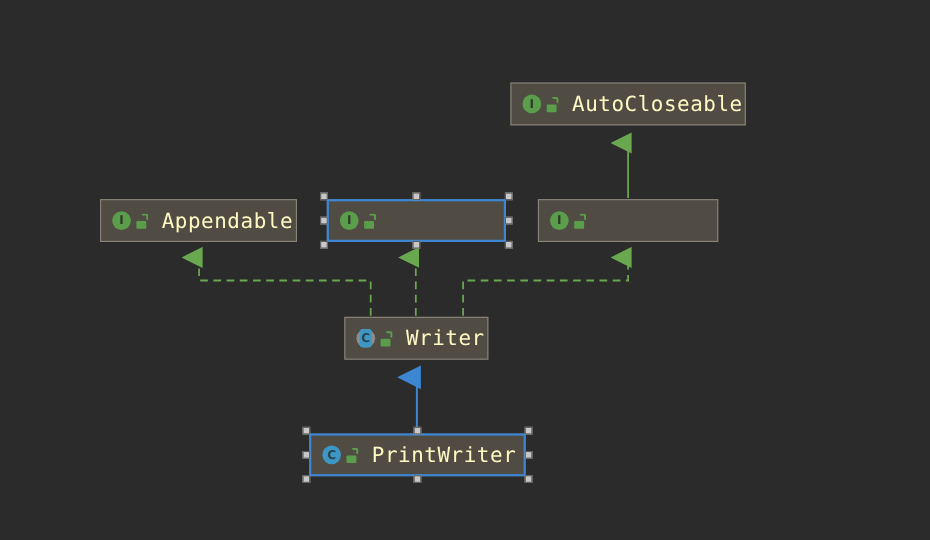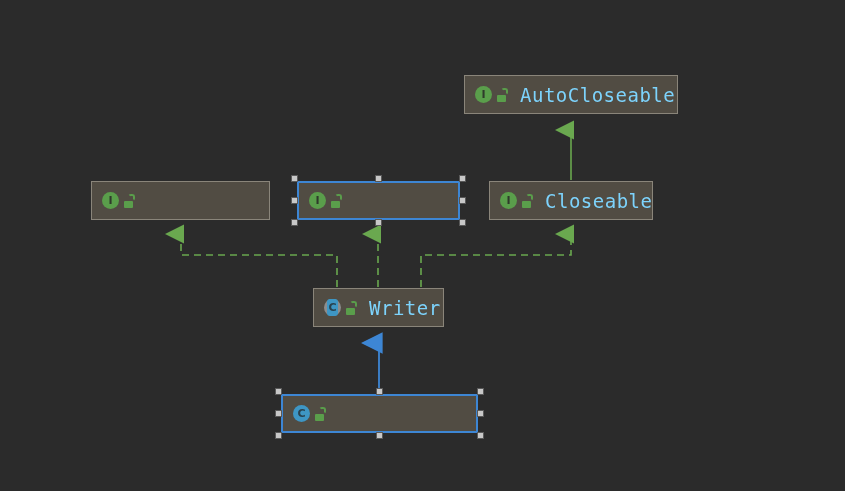--- a/index.html
+++ b/index.html
@@ -39,21 +39,21 @@
     padding: 0 13px 0 10px;
     height: 38px;
     white-space: nowrap;
   }
   .uml-node.selected {
     border: 2px solid #3d86d4;
   }
   .node-label {
     font-size: 19px;
     letter-spacing: 0.5px;
-    color: #7dd3fc;
+    color: #fef9c3;
     margin-left: 11px;
   }
 
   
   .icon-group {
     display: flex;
     align-items: center;
     flex: 0 0 auto;
   }
   .icon-kind {
@@ -220,20 +220,21 @@
     <span class="icon-group">
       <span class="icon-kind interface">
         <span class="disc"></span>
           <span class="glyph">I</span>
       </span>
       <span class="icon-lock">
         <span class="shackle"></span>
           <span class="body"></span>
       </span>
     </span>
+    <span class="node-label">Appendable</span>
   </div>
 
   <div class="uml-node selected" id="node-flushable" style="left: 297px; top: 181px; width: 163px; height: 39px;">
     <span class="icon-group">
       <span class="icon-kind interface">
         <span class="disc"></span>
           <span class="glyph">I</span>
       </span>
       <span class="icon-lock">
         <span class="shackle"></span>
@@ -246,21 +247,20 @@
     <span class="icon-group">
       <span class="icon-kind interface">
         <span class="disc"></span>
           <span class="glyph">I</span>
       </span>
       <span class="icon-lock">
         <span class="shackle"></span>
           <span class="body"></span>
       </span>
     </span>
-    <span class="node-label">Closeable</span>
   </div>
 
   <div class="uml-node" id="node-writer" style="left: 313px; top: 288px; width: 131px; height: 39px;">
     <span class="icon-group">
       <span class="icon-kind abstract">
         <span class="ring"></span>
           <span class="disc"></span>
           <span class="glyph">C</span>
       </span>
       <span class="icon-lock">
@@ -275,20 +275,21 @@
     <span class="icon-group">
       <span class="icon-kind klass">
         <span class="disc"></span>
           <span class="glyph">C</span>
       </span>
       <span class="icon-lock">
         <span class="shackle"></span>
           <span class="body"></span>
       </span>
     </span>
+    <span class="node-label">PrintWriter</span>
   </div>
 
   <div id="handle-layer">
       <div class="handle" style="left: 291px; top: 175px;"></div>
       <div class="handle" style="left: 375px; top: 175px;"></div>
       <div class="handle" style="left: 459px; top: 175px;"></div>
       <div class="handle" style="left: 291px; top: 197px;"></div>
       <div class="handle" style="left: 459px; top: 197px;"></div>
       <div class="handle" style="left: 291px; top: 219px;"></div>
       <div class="handle" style="left: 375px; top: 219px;"></div>

